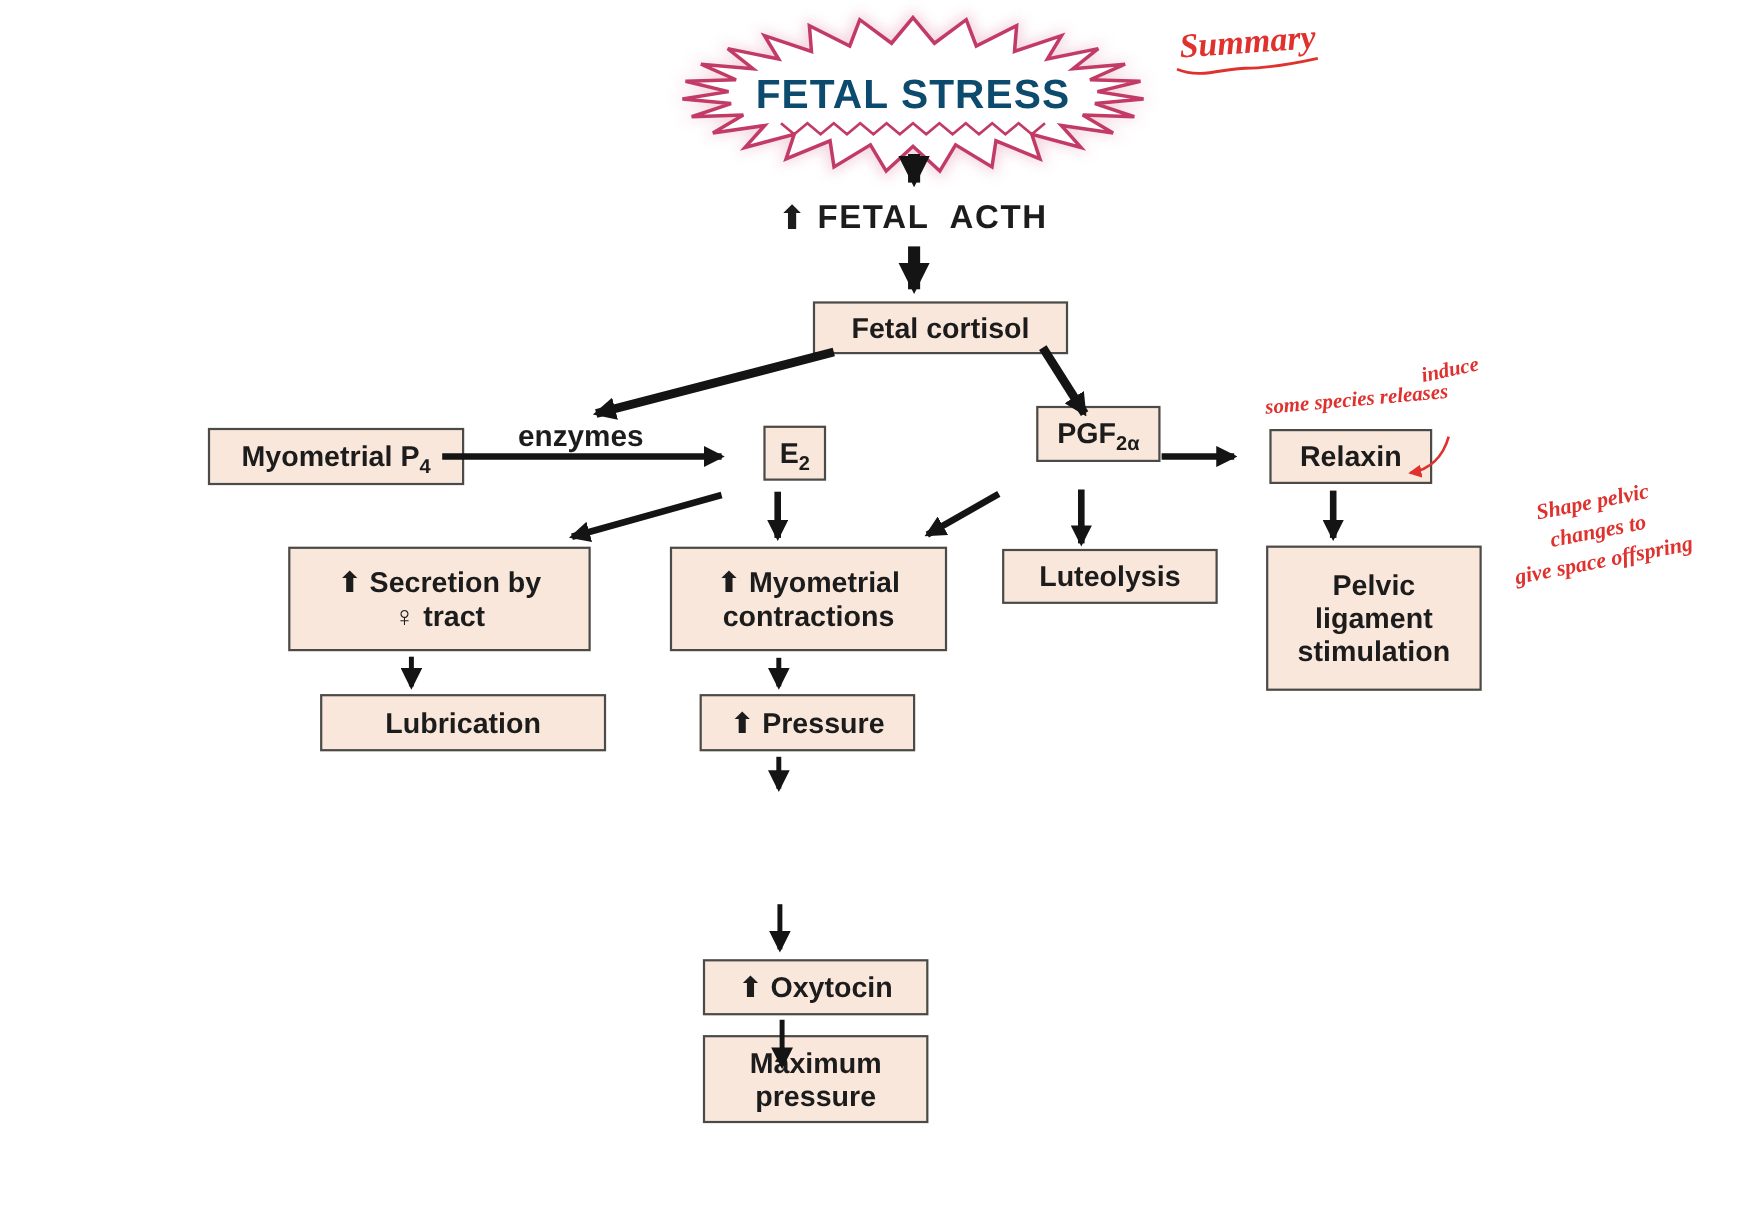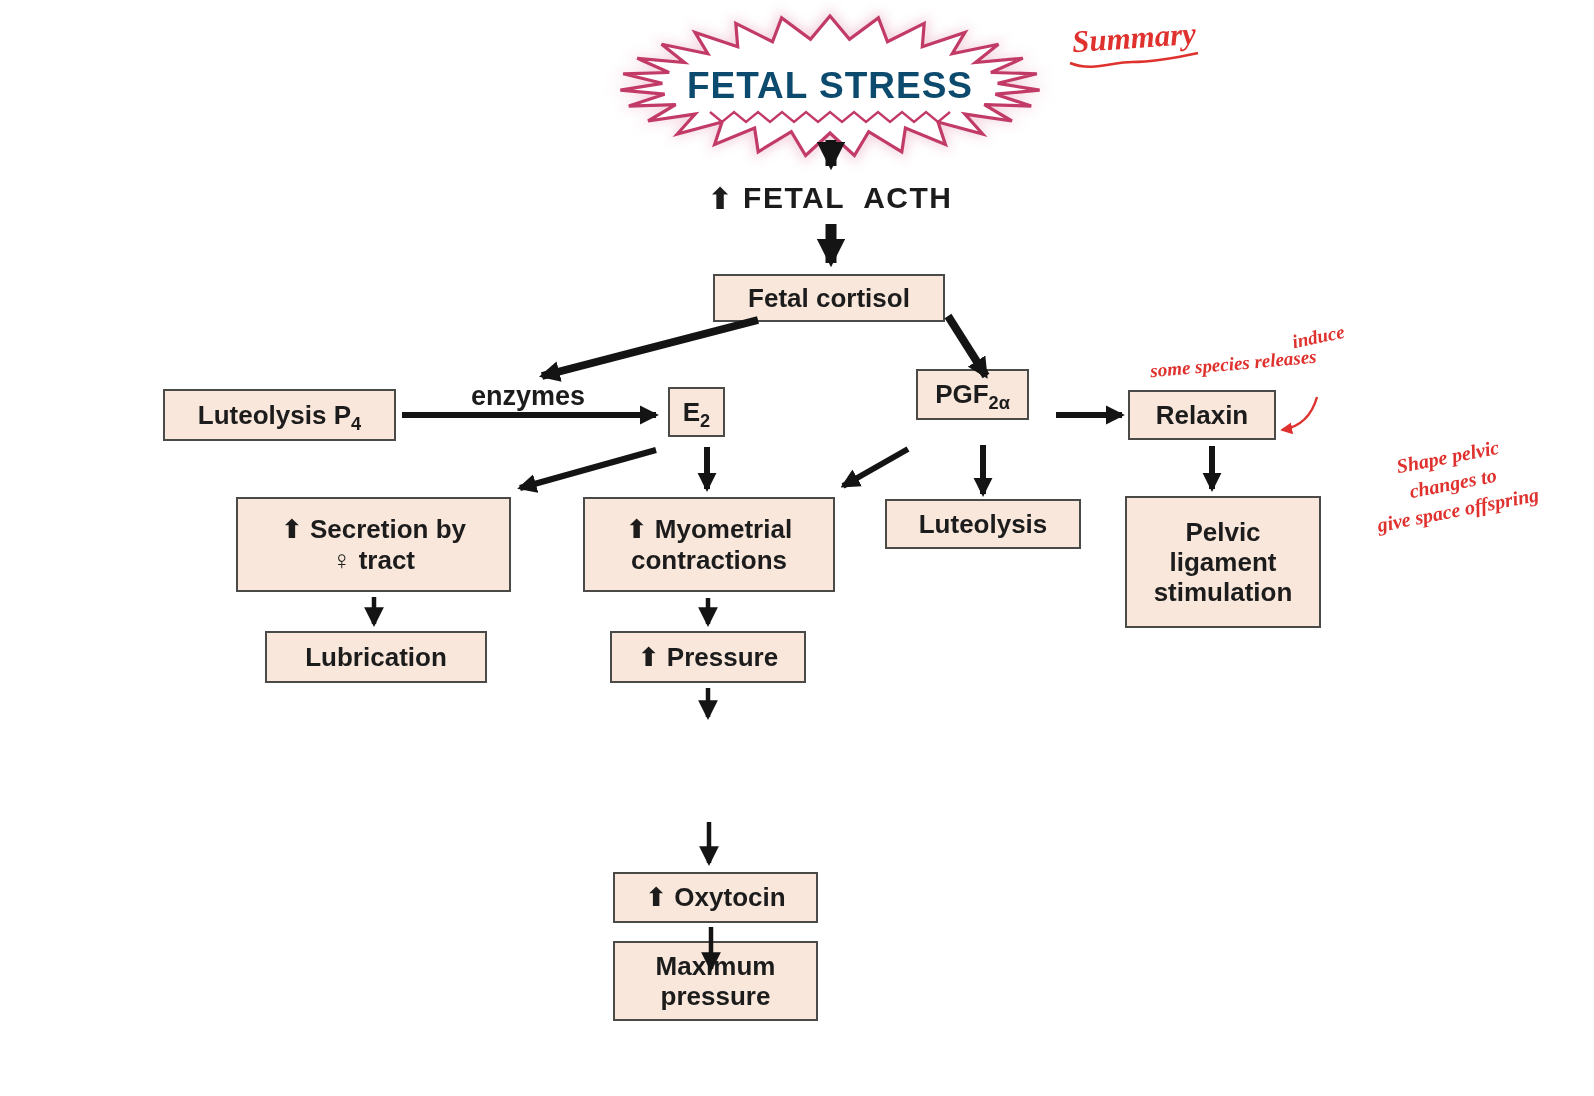--- a/index.html
+++ b/index.html
@@ -12,21 +12,21 @@
   svg { overflow:visible; }
 
   
   .box {
     position:absolute;
     background:var(--box-fill,#f9e7db);
     border:2.4px solid var(--box-border,#4a4a48);
     display:flex; flex-direction:column; align-items:center; justify-content:center;
     text-align:center;
     color:var(--text,#1c1c1c);
-    font-weight:700; font-size:26px; line-height:1.16;
+    font-weight:700; font-size:26px; line-height:1.16;margin-left:26px;
   }
   .box .ln { display:block; }
   sub { font-size:.7em; line-height:0; }
 
   
   .plain {
     position:absolute; display:flex; align-items:center; justify-content:center;
     color:var(--text,#1c1c1c); font-weight:700;
   }
   #acth-label { font-size:30px; letter-spacing:1.5px; word-spacing:10px; gap:9px; }
@@ -80,21 +80,21 @@
     <span>FETAL ACTH</span>
   </div>
 
   <div id="enzymes-label" class="plain" style="left:448px;top:378px;width:160px;height:36px">enzymes</div>
 
   <div class="box" style="left:713px;top:274px;width:232px;height:48px">
     <span class="ln">Fetal cortisol</span>
   </div>
 
   <div class="box" style="left:163px;top:389px;width:233px;height:52px">
-    <span class="ln"><span>Luteolysis P</span><sub>4</sub></span>
+    <span class="ln"><span>Myometrial P</span><sub>4</sub></span>
   </div>
 
   <div class="box" style="left:668px;top:387px;width:57px;height:50px">
     <span class="ln"><span>E</span><sub>2</sub></span>
   </div>
 
   <div class="box" style="left:916px;top:369px;width:113px;height:51px">
     <span class="ln"><span>PGF</span><sub>2α</sub></span>
   </div>
 
@@ -115,21 +115,21 @@
   <div class="box" style="left:885px;top:499px;width:196px;height:50px">
     <span class="ln">Luteolysis</span>
   </div>
 
   <div class="box" style="left:1125px;top:496px;width:196px;height:132px">
     <span class="ln">Pelvic</span>
     <span class="ln">ligament</span>
     <span class="ln">stimulation</span>
   </div>
 
-  <div class="box" style="left:265px;top:631px;width:222px;height:52px">
+  <div class="box" style="left:265px;top:631px;width:260px;height:52px">
     <span class="ln">Lubrication</span>
   </div>
 
   <div class="box" style="left:610px;top:631px;width:196px;height:52px">
     <span class="ln">⬆ Pressure</span>
   </div>
 
 
   <div class="box" style="left:613px;top:872px;width:205px;height:51px">
     <span class="ln">⬆ Oxytocin</span>

